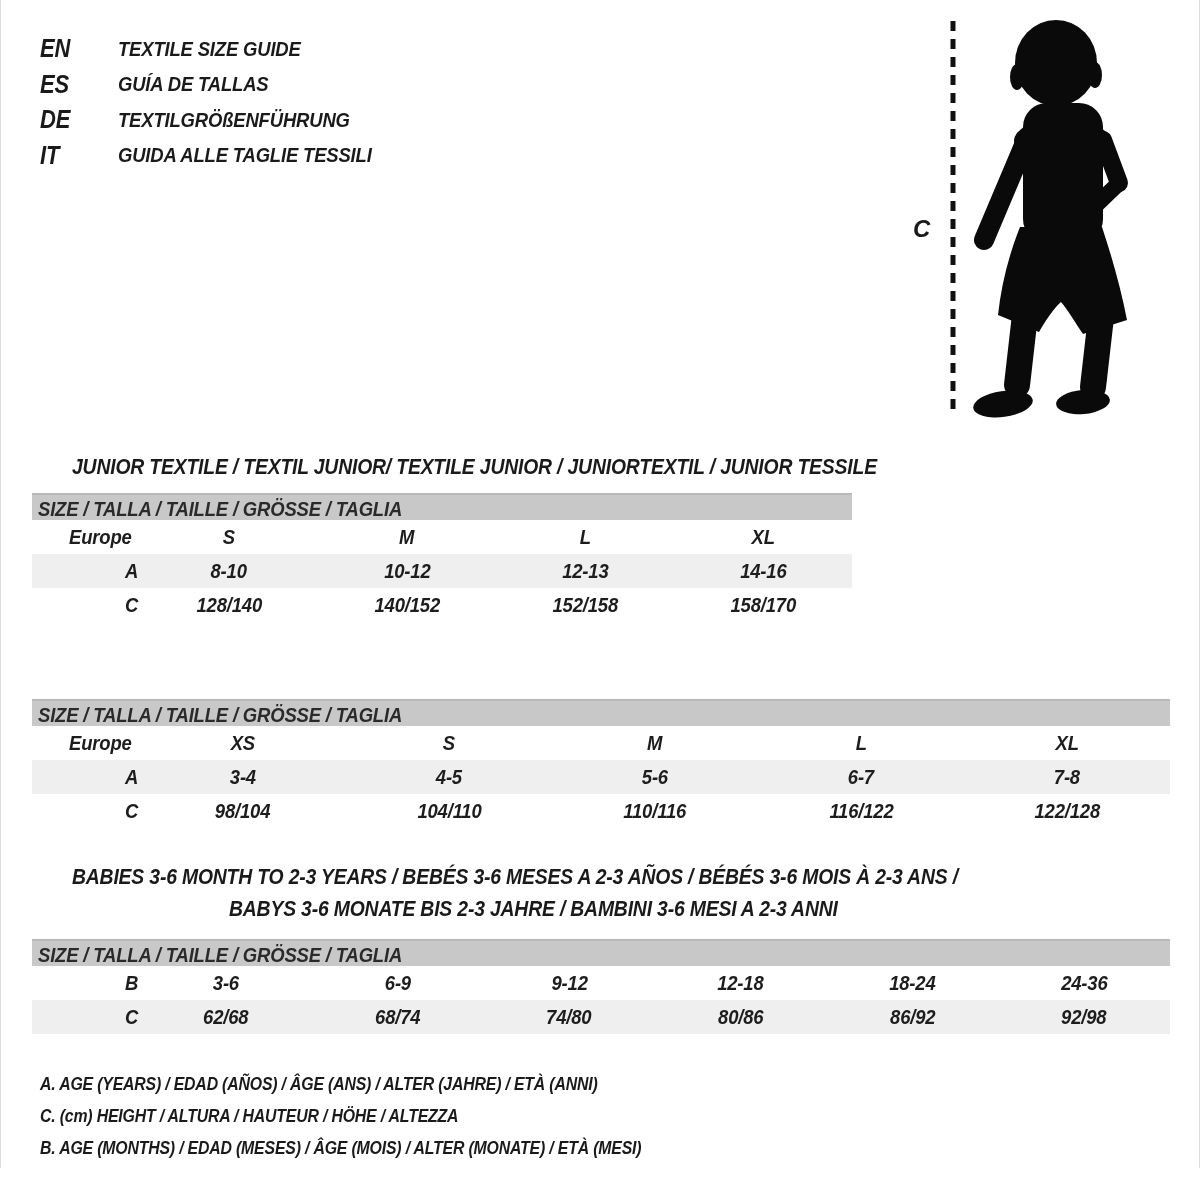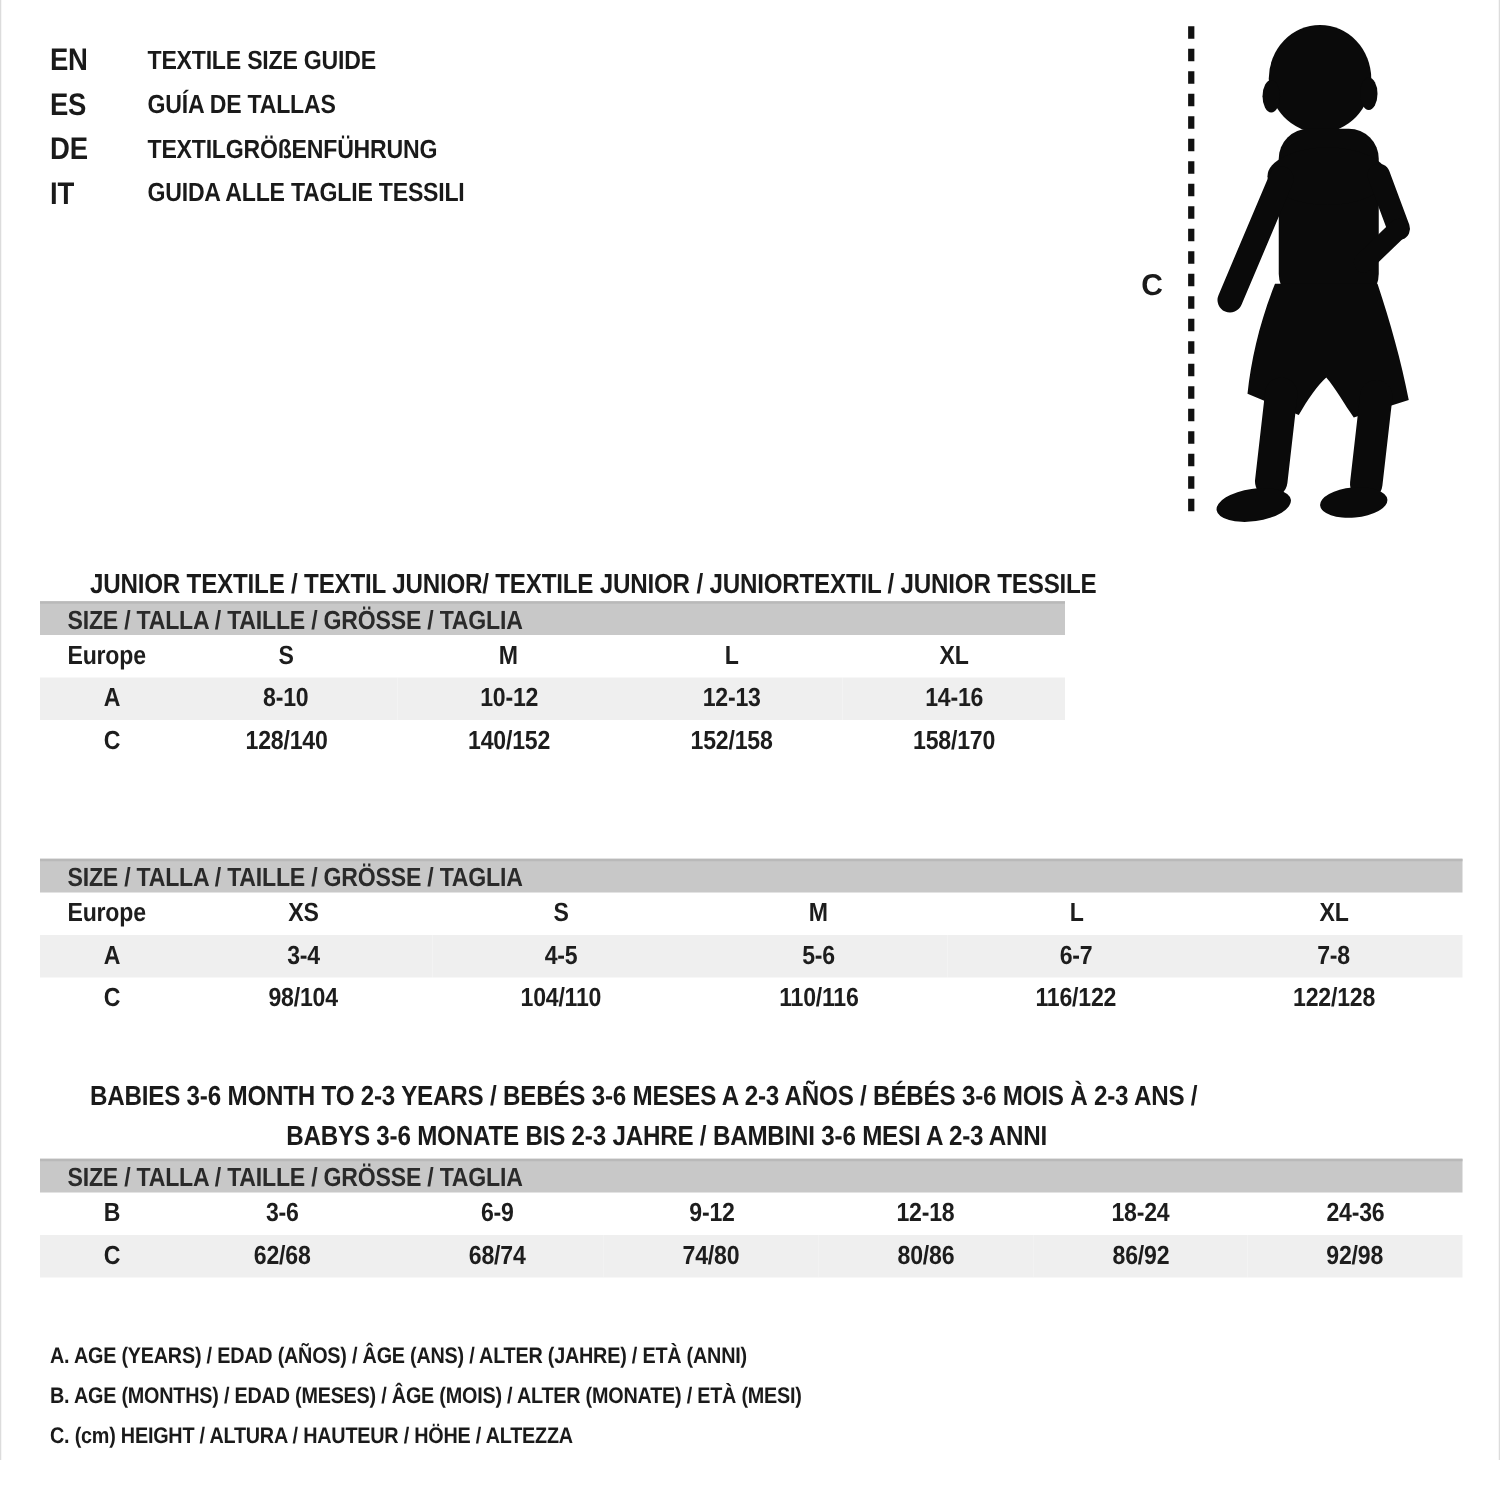--- a/index.html
+++ b/index.html
@@ -1,19 +1,20 @@
 <!DOCTYPE html>
 <html><head>
 <meta charset="utf-8">
 <style>
   html,body{margin:0;padding:0;background:#fff;}
   .page{
     position:relative;width:1200px;height:1168px;background:#ffffff;overflow:hidden;
     font-family:"Liberation Sans",sans-serif;color:#1a1a1a;
     box-shadow:inset 1px 0 0 #dcdcdc, inset -1px 0 0 #dcdcdc;
+    font-style:italic;
   }
   .cnd{display:inline-block;transform:scaleX(.88);transform-origin:0 50%;white-space:nowrap;letter-spacing:-.2px;}
   .cndc{display:inline-block;transform:scaleX(.88);transform-origin:50% 50%;white-space:nowrap;letter-spacing:-.2px;}
 
   
   .lang-block{position:absolute;left:40px;top:31px;}
   .lang-row{display:flex;align-items:center;height:35.5px;}
   .lang-code{width:78px;font-weight:bold;font-size:25px;}
   .lang-title{font-weight:bold;font-size:21px;}
 
@@ -29,25 +30,25 @@
   .t-babies{top:843px;text-align:center;}
   .sub{font-size:.62em;vertical-align:-.22em;}
 
   
   .tblwrap{position:absolute;}
   .w-junior{left:32px;top:481px;width:820px;}
   .w-children{left:32px;top:687px;width:1138px;}
   .w-babies{left:32px;top:927px;width:1138px;}
   .size-bar{
     height:27px;line-height:27px;background:#c8c8c8;border-top:2px solid #b9b9b9;
-    font-weight:bold;font-size:21px;color:#2a2a2a;padding-left:22px;box-sizing:border-box;
+    font-weight:bold;font-size:21px;color:#2a2a2a;padding-left:6px;box-sizing:border-box;margin-top:12px;
   }
   table{border-collapse:collapse;table-layout:fixed;width:100%;}
   td{padding:0;height:34px;vertical-align:middle;font-weight:bold;font-size:21px;color:#1d1d1d;text-align:center;}
-  td.lab{text-align:center;padding-left:8px;}
+  td.lab{text-align:right;padding-left:8px;}
   tr.stripe td{background:#efefef;}
 
   
   .legend{position:absolute;left:40px;top:1068px;}
   .legend-line{font-weight:bold;font-size:18px;line-height:32px;}
 </style>
 </head>
 <body>
 
 <div class="page">
@@ -204,17 +205,17 @@
         <td><span class="cndc">80/86</span></td>
         <td><span class="cndc">86/92</span></td>
         <td><span class="cndc">92/98</span></td>
       </tr>
     </tbody>
       </table>
   </div>
 
   <footer class="legend">
     <div class="legend-line"><span class="cnd">A. AGE (YEARS) / EDAD (AÑOS) / ÂGE (ANS) / ALTER (JAHRE) / ETÀ (ANNI)</span></div>
+    <div class="legend-line"><span class="cnd">C. (cm) HEIGHT / ALTURA / HAUTEUR / HÖHE / ALTEZZA</span></div>
     <div class="legend-line"><span class="cnd">B. AGE (MONTHS) / EDAD (MESES) / ÂGE (MOIS) / ALTER (MONATE) / ETÀ (MESI)</span></div>
-    <div class="legend-line"><span class="cnd">C. (cm) HEIGHT / ALTURA / HAUTEUR / HÖHE / ALTEZZA</span></div>
   </footer>
 
 </div>
 
 </body></html>

